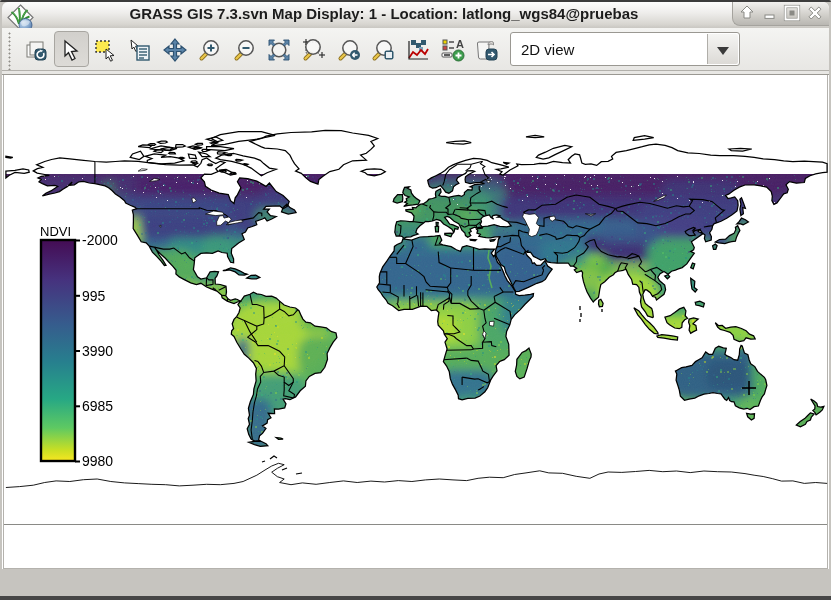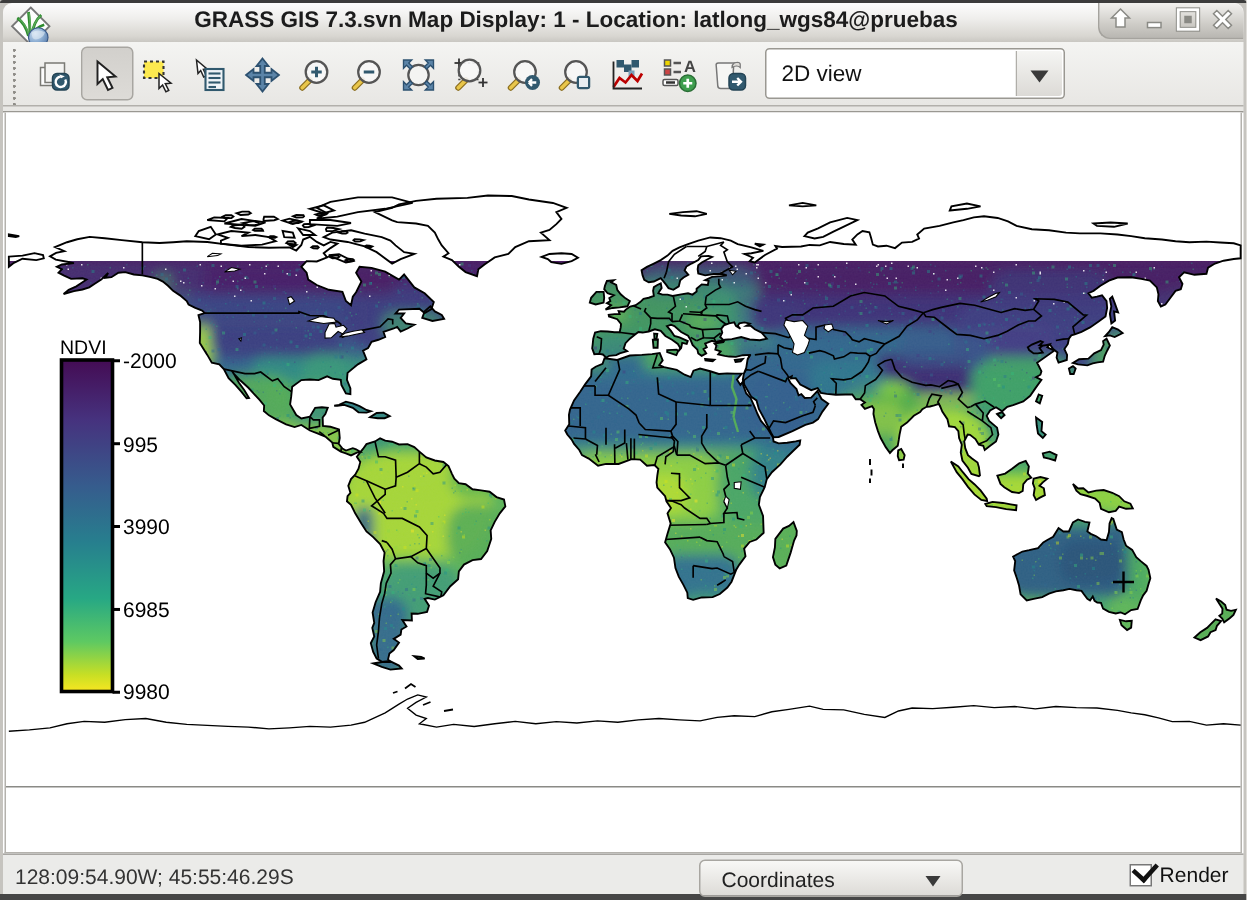--- a/index.html
+++ b/index.html
@@ -6,21 +6,21 @@
 #tf { position:absolute; top:0; left:0; right:0; height:2px; background:#3c3c3c; border-radius:5px 5px 0 0; }
 #bf { position:absolute; bottom:0; left:0; right:0; height:4px; background:#464646; }
 #titlebar { position:absolute; left:2px; right:2px; top:2px; height:26px; background:linear-gradient(#fdfdfd,#efeeec 40%,#d8d6d1 85%,#c9c7c2); border-radius:6px 6px 0 0; }
 #title { position:absolute; top:3px; left:0; width:764px; text-align:center; font-size:15px; font-weight:bold; color:#1c1c1c; letter-spacing:0; }
 #btnpanel { position:absolute; right:2px; top:2px; width:97px; height:24px; z-index:5; background:linear-gradient(#f2f1ef,#cfcdc8 60%,#b9b7b2); border-left:1px solid #a5a39e; border-bottom:1px solid #a5a39e; border-radius:0 7px 0 8px; }
 #toolbar { position:absolute; left:2px; right:2px; top:28px; height:46px; background:linear-gradient(#f4f4f2,#e8e7e4 90%); }
 #toolbar:after { content:""; position:absolute; left:0; right:0; bottom:3px; height:1px; background:#b2b0ab; }
 #grip { position:absolute; left:6px; top:4px; bottom:4px; width:4px; background-image:radial-gradient(circle at 1.5px 1.5px,#8f8d88 0.9px,transparent 1.1px); background-size:4px 4px; }
 .ticon { position:absolute; top:10px; }
 #activebtn { position:absolute; left:52px; top:3px; width:35px; height:36px; background:linear-gradient(#d2d0cc,#dddbd7); border:1px solid #a8a6a1; border-radius:4px; }
-#combo { position:absolute; left:508px; top:4px; width:200px; height:34px; background:#fff; border:1px solid #9a9892; border-radius:3px; }
+#combo { position:absolute; left:508px; top:4px; width:230px; height:34px; background:#fff; border:1px solid #9a9892; border-radius:3px; }
 #combo .txt { position:absolute; left:10px; top:8px; font-size:15px; color:#111; }
 #combo .arr { position:absolute; right:1px; top:1px; bottom:1px; width:31px; background:linear-gradient(#f5f5f3,#dcdad6); border-left:1px solid #b0aea9; border-radius:0 2px 2px 0; }
 #combo .arr:after { content:""; position:absolute; left:9px; top:13px; border:6.5px solid transparent; border-top:8px solid #3a3a3a; }
 #canvas { position:absolute; left:2px; right:2px; top:74px; height:495px; background:#fff; border-top:1px solid #9a9892; }
 #canvas .inb { position:absolute; left:1px; top:0px; width:825px; height:494px; border:1px solid #b4b2ad; border-top:none; background:#fff; }
 #regline { position:absolute; left:2px; top:449px; width:823px; height:1px; background:#8a8a86; }
 #statusbar { position:absolute; left:2px; right:2px; bottom:4px; top:569px; background:#ebebe9; border-top:1px solid #a8a6a2; }
 #coords { position:absolute; left:8px; top:6px; font-size:14px; color:#333; }
 #cdrop { position:absolute; left:464px; top:3px; width:176px; height:25px; background:linear-gradient(#f8f8f6,#dddbd7); border:1px solid #a8a6a1; border-radius:4px; }
 #cdrop .txt { position:absolute; left:14px; top:4px; font-size:14px; color:#222; }
@@ -729,19 +729,12 @@
         <line x1="45" y1="243.5" x2="50" y2="243.5"></line>
       </g>
 <g font-family="Liberation Sans, sans-serif" font-size="14" fill="#000">
 <text x="52" y="27">-2000</text>
         <text x="52" y="83">995</text>
         <text x="52" y="138">3990</text>
 <text x="52" y="193">6985</text>
         <text x="52" y="248">9980</text>
       </g>
     </svg>
-<div id="statusbar">
-      <div id="coords">128:09:54.90W; 45:55:46.29S</div>
-      <div id="cdrop">
-        <div class="txt">Coordinates</div>
-      </div>
-      <label id="render"><span class="box"></span>Render</label>
-    </div>
 </div>
 </body></html>

